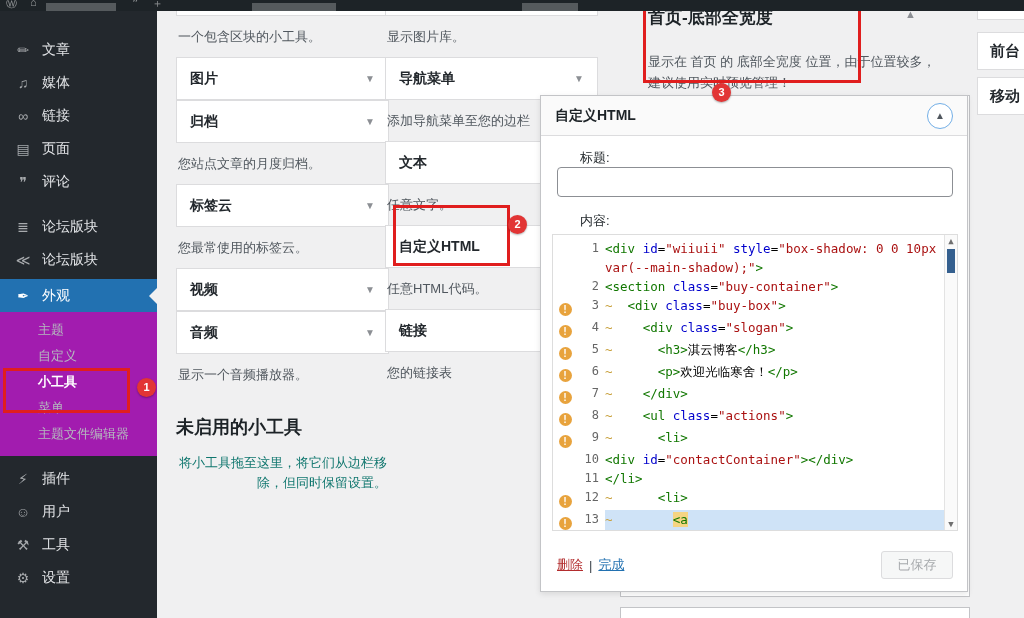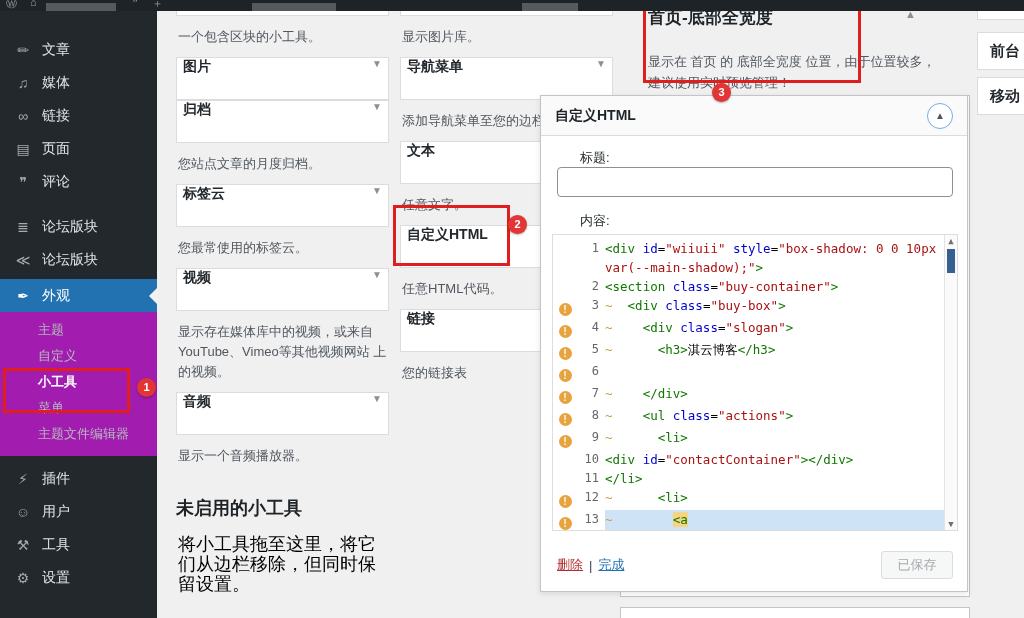--- a/index.html
+++ b/index.html
@@ -20,29 +20,29 @@
   .m-item.current .notch { position:absolute; right:0; top:50%; margin-top:-8px; width:0; height:0;
       border:8px solid transparent; border-right-color:#f0f0f1; }
   .m-gap { height:12px; }
   .submenu { background:#a21caf; padding:6px 0 8px;font-family:Liberation Mono, monospace; }
   .s-item { height:26px; line-height:26px; padding-left:38px; color:#b4b9be; font-size:13px; cursor:pointer; }
   .s-item.current { color:#fff; font-weight:bold; }
 
   
   .col { position:absolute; top:11px; width:213px; z-index:1; }
   #col1 { left:176px; }
-  #col2 { left:400px; }
+  #col2 { left:385px; }
   .wpartial { height:5px; background:#fff; border:1px solid #dcdcde; border-top:none; }
   .wdesc { margin:11px 2px 10px; font-size:13px; line-height:20px; color:#50575e; }
-  .wbox { height:43px; background:#fff; border:1px solid #dcdcde; display:flex; align-items:flex-start;
-          justify-content:space-between; padding:0 6px; cursor:pointer; }
+  .wbox { height:43px; background:#fff; border:1px solid #dcdcde; display:flex; align-items:center;
+          justify-content:space-between; padding:0 13px; cursor:pointer; }
   .wbox .wname { font-size:14px; font-weight:bold; color:#23282d; }
   .wbox .arr { color:#8c8f94; font-size:10px; }
   .inactive-title { margin:30px 0 0; font-size:18px; font-weight:bold; color:#1d2327; }
-  .inactive-desc { margin:14px 2px 0; font-size:18px; line-height:20px; color:#000000; }
+  .inactive-desc { margin:14px 2px 0; font-size:13px; line-height:20px; color:#0f766e;text-align:right; }
 
   
   .area-title { position:absolute; left:648px; top:6px; font-size:17px; font-weight:bold; color:#1d2327; z-index:2; }
   .area-toggle { position:absolute; left:905px; top:8px; color:#8c8f94; font-size:11px; z-index:2; cursor:pointer; }
   .area-desc { position:absolute; left:648px; top:51px; width:300px; font-size:13px; line-height:21px; color:#50575e; z-index:2; }
   .area-box   { position:absolute; left:620px; top:95px;  width:350px; height:502px; background:#fff; border:1px solid #c3c4c7; z-index:3; }
   .area-box2  { position:absolute; left:620px; top:607px; width:350px; height:15px;  background:#fff; border:1px solid #c3c4c7; z-index:3; }
 
   
   .edge-box { position:absolute; left:977px; width:60px; background:#fff; border:1px solid #dcdcde; z-index:2;
@@ -185,21 +185,20 @@
       <div class="wdesc">您站点文章的月度归档。</div>
       <div class="wbox">
         <span class="wname">标签云</span>
         <span class="arr">▼</span>
       </div>
       <div class="wdesc">您最常使用的标签云。</div>
       <div class="wbox">
         <span class="wname">视频</span>
         <span class="arr">▼</span>
       </div>
-      <div class="wdesc">显示存在媒体库中的视频，或来自 YouTube、Vimeo等其他视频网站 上的视频。</div>
       <div class="wbox">
         <span class="wname">音频</span>
         <span class="arr">▼</span>
       </div>
       <div class="wdesc">显示一个音频播放器。</div>
       <div class="inactive-title">未启用的小工具</div>
       <div class="inactive-desc">将小工具拖至这里，将它们从边栏移除，但同时保留设置。</div>
     </div>
   <div class="col" id="col2">
       <div class="wpartial"></div>
@@ -286,20 +285,21 @@
               <span class="g-warn"><span class="warnic">!</span></span>
               <span class="g-num">5</span>
             </div>
             <div class="content"><span class="tabchar">~</span><span class="tk tk-p">      </span><span class="tk tk-t">&lt;h3&gt;</span><span class="tk tk-x">淇云博客</span><span class="tk tk-t">&lt;/h3&gt;</span></div>
           </div>
           <div class="line">
             <div class="gutter">
               <span class="g-warn"><span class="warnic">!</span></span>
               <span class="g-num">6</span>
             </div>
+            <div class="content"><span class="tabchar">~</span><span class="tk tk-p">      </span><span class="tk tk-t">&lt;p&gt;</span><span class="tk tk-x">欢迎光临寒舍！</span><span class="tk tk-t">&lt;/p&gt;</span></div>
           </div>
           <div class="line">
             <div class="gutter">
               <span class="g-warn"><span class="warnic">!</span></span>
               <span class="g-num">7</span>
             </div>
             <div class="content"><span class="tabchar">~</span><span class="tk tk-p">    </span><span class="tk tk-t">&lt;/div&gt;</span></div>
           </div>
           <div class="line">
             <div class="gutter">

